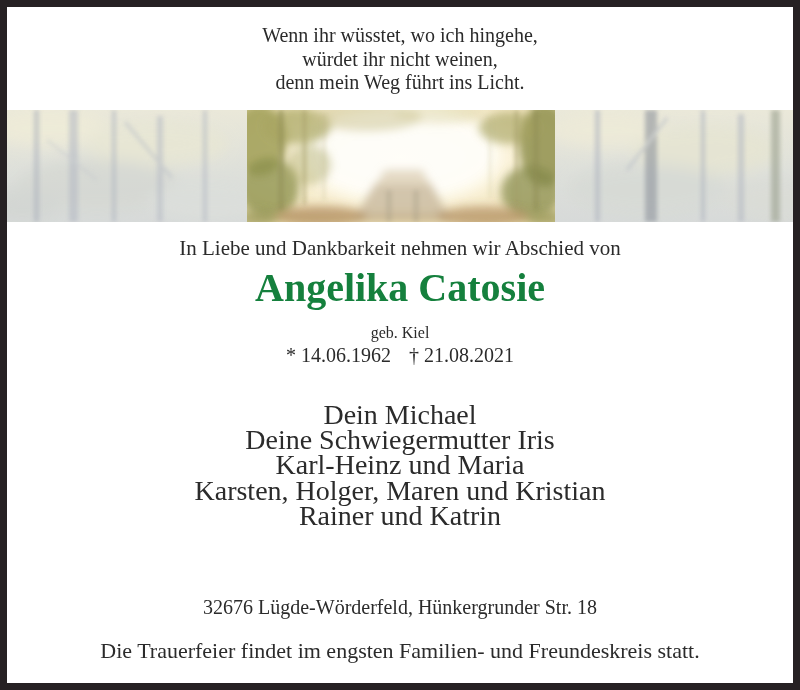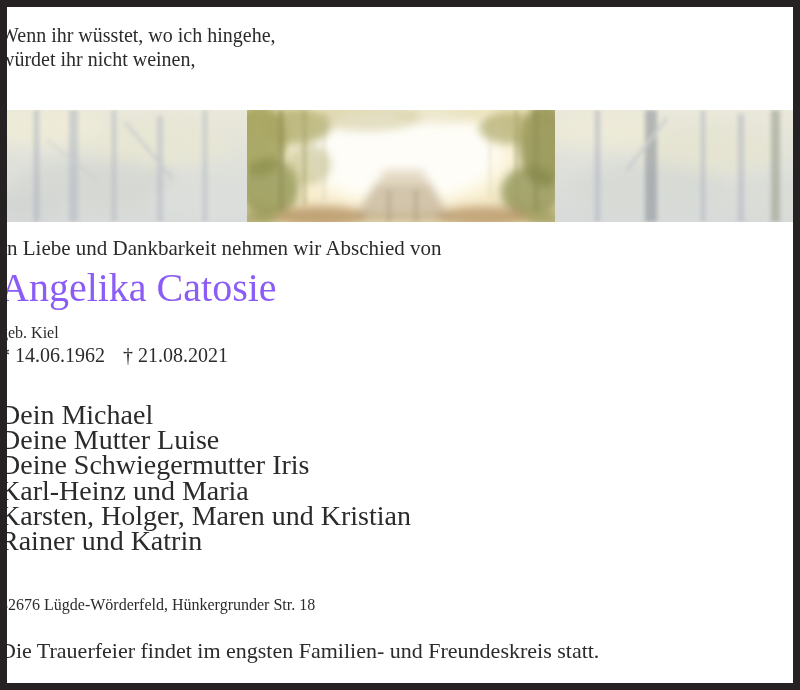--- a/index.html
+++ b/index.html
@@ -1,41 +1,42 @@
 <!DOCTYPE html>
 <html><head>
 <meta charset="utf-8">
 <style>
   html,body{margin:0;padding:0;}
   body{
     width:800px;height:690px;position:relative;background:#ffffff;
     font-family:"Liberation Serif","DejaVu Serif",serif;overflow:hidden;
   }
   .frame{position:absolute;inset:0;border:7px solid #262123;pointer-events:none;z-index:10;}
-  .textline,.textblock{position:absolute;left:0;width:800px;text-align:left;color:#2b2b2b;}
+  .textline,.textblock{position:absolute;left:0;width:800px;text-align:center;color:#2b2b2b;}
   .poem{top:24px;font-size:20px;line-height:23.5px;}
   .banner{position:absolute;top:110px;left:7px;width:786px;height:112px;overflow:hidden;}
   .banner svg{display:block;width:786px;height:112px;}
   .intro{top:236px;font-size:21px;}
-  .deceased-name{top:264px;font-size:40px;font-weight:normal;color:#8b5cf6;line-height:48px;}
+  .deceased-name{top:264px;font-size:40px;font-weight:bold;color:#15803d;line-height:48px;}
   .birthname{top:324px;font-size:16px;}
   .dates{top:344px;font-size:20px;}
   .dates .death{margin-left:18px;}
   .mourners{top:402px;font-size:28px;line-height:25.2px;}
-  .address{top:596px;font-size:16px;}
+  .address{top:596px;font-size:20px;}
   .closing{top:638px;font-size:22px;}
 </style>
 </head>
 <body>
 
 <div class="frame"></div>
 
 <div class="textblock poem">
     <div class="poem-line">Wenn ihr wüsstet, wo ich hingehe,</div>
     <div class="poem-line">würdet ihr nicht weinen,</div>
+    <div class="poem-line">denn mein Weg führt ins Licht.</div>
   </div>
 
 <div class="banner">
   <svg viewBox="0 0 786 112" preserveAspectRatio="none">
     <defs>
       <linearGradient id="sideBase" x1="0" y1="0" x2="0" y2="1">
         <stop offset="0" stop-color="#eae8d9"></stop>
         <stop offset="0.55" stop-color="#dee0da"></stop>
         <stop offset="1" stop-color="#d7dad9"></stop>
       </linearGradient>
@@ -147,21 +148,20 @@
 <div class="textline deceased-name">Angelika Catosie</div>
 
 <div class="textline birthname">geb. Kiel</div>
 
 <div class="textline dates">
   <span class="birth">* 14.06.1962</span><span class="death">† 21.08.2021</span>
 </div>
 
 <div class="textblock mourners">
     <div class="mourner-line">Dein Michael</div>
-    <div class="mourner-line">Deine Mutter Luise</div>
     <div class="mourner-line">Deine Schwiegermutter Iris</div>
     <div class="mourner-line">Karl-Heinz und Maria</div>
     <div class="mourner-line">Karsten, Holger, Maren und Kristian</div>
     <div class="mourner-line">Rainer und Katrin</div>
   </div>
 
 <div class="textline address">32676 Lügde-Wörderfeld, Hünkergrunder Str. 18</div>
 
 <div class="textline closing">Die Trauerfeier findet im engsten Familien- und Freundeskreis statt.</div>
 

